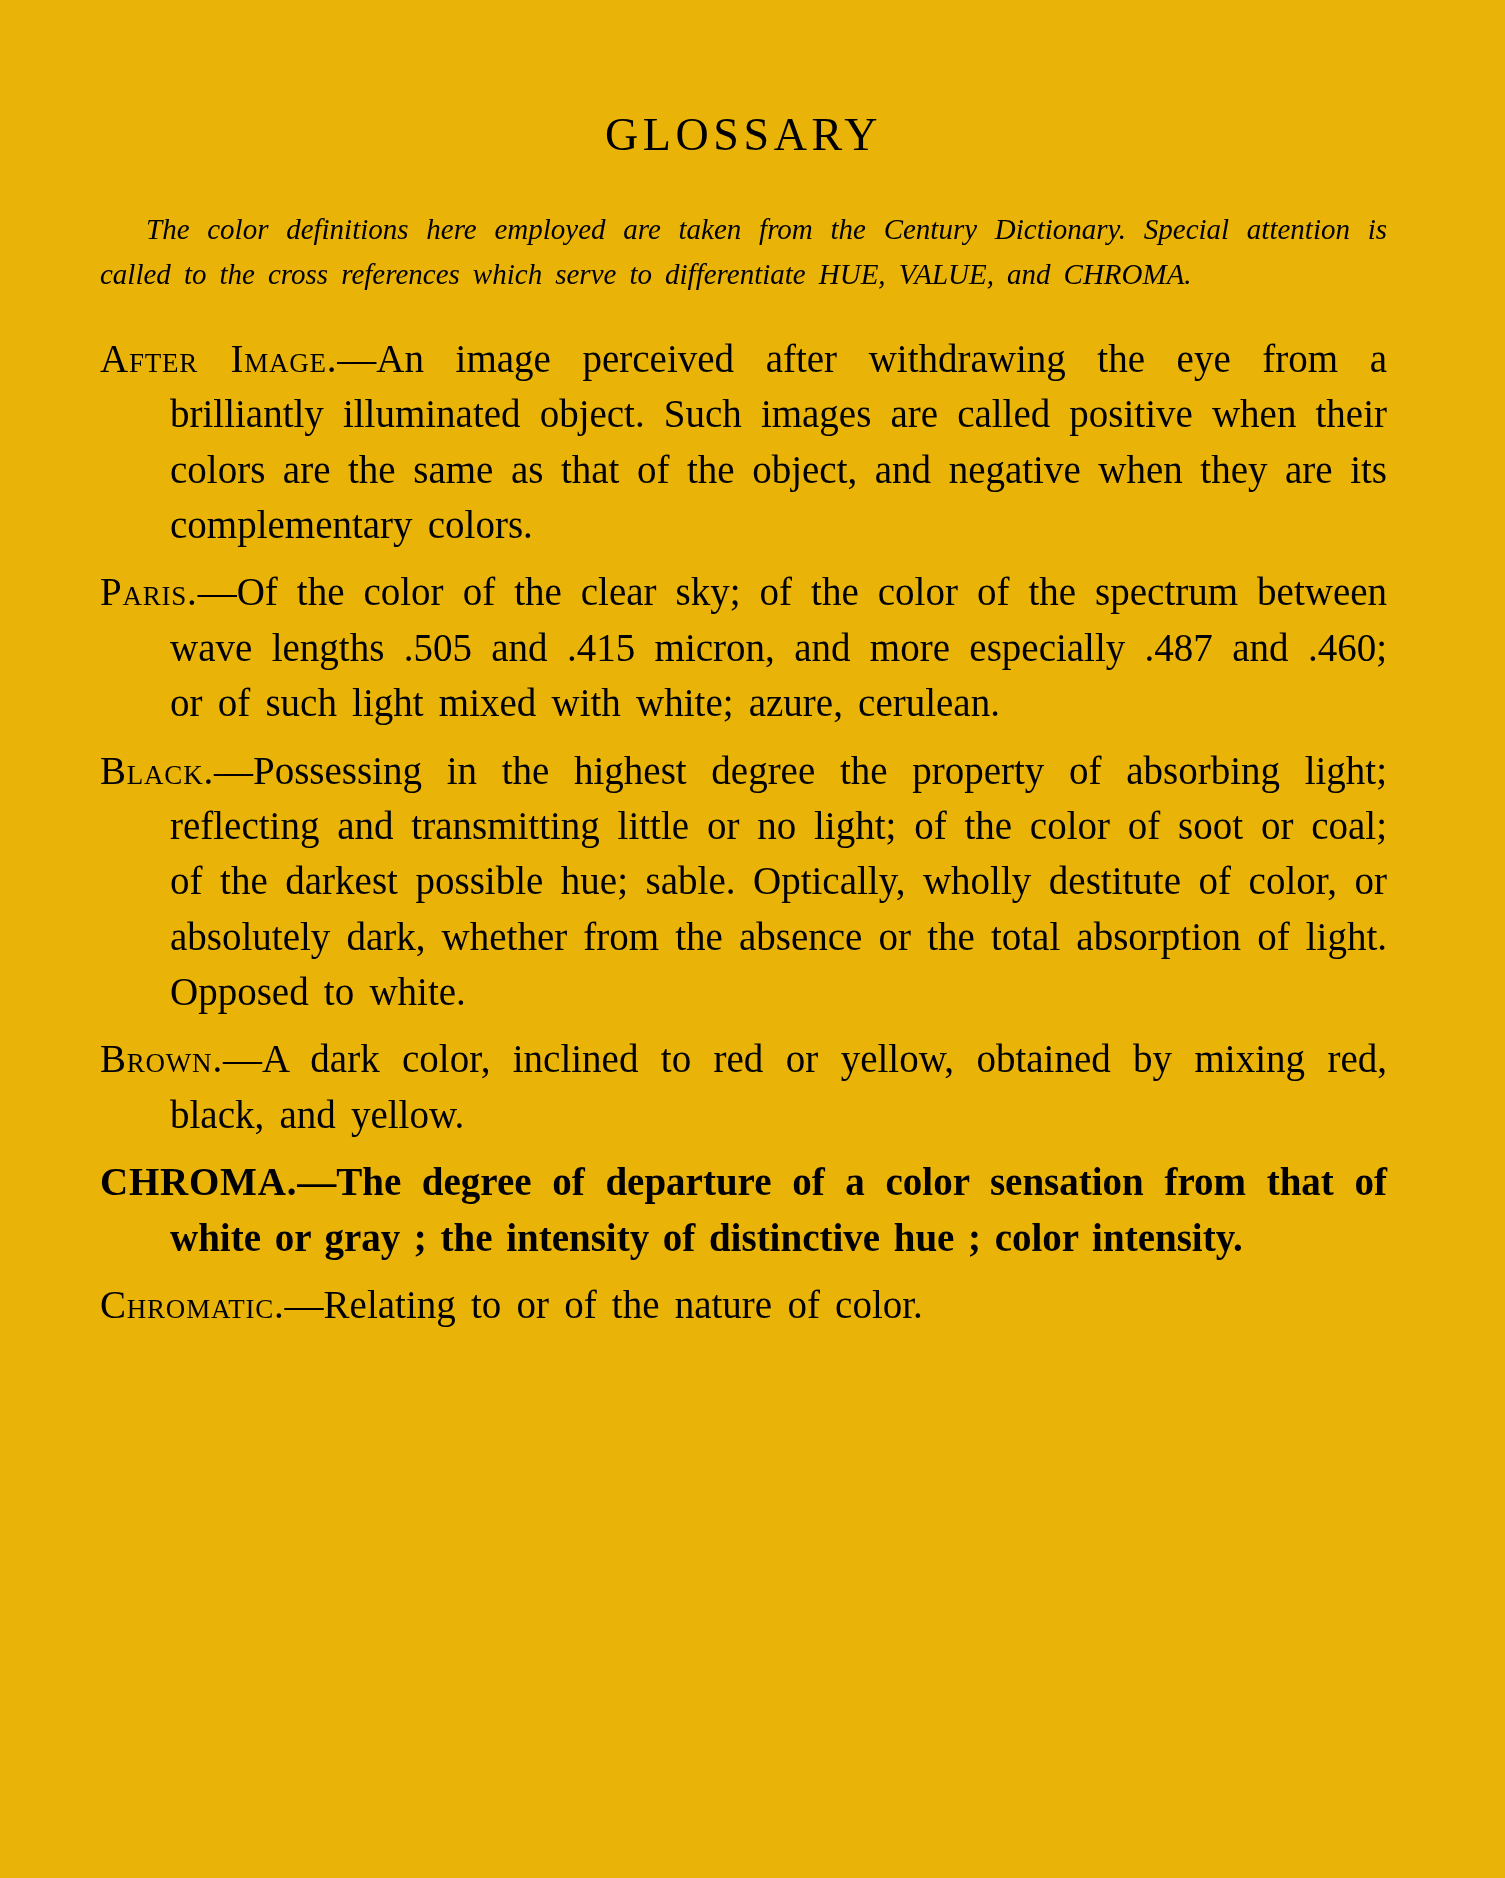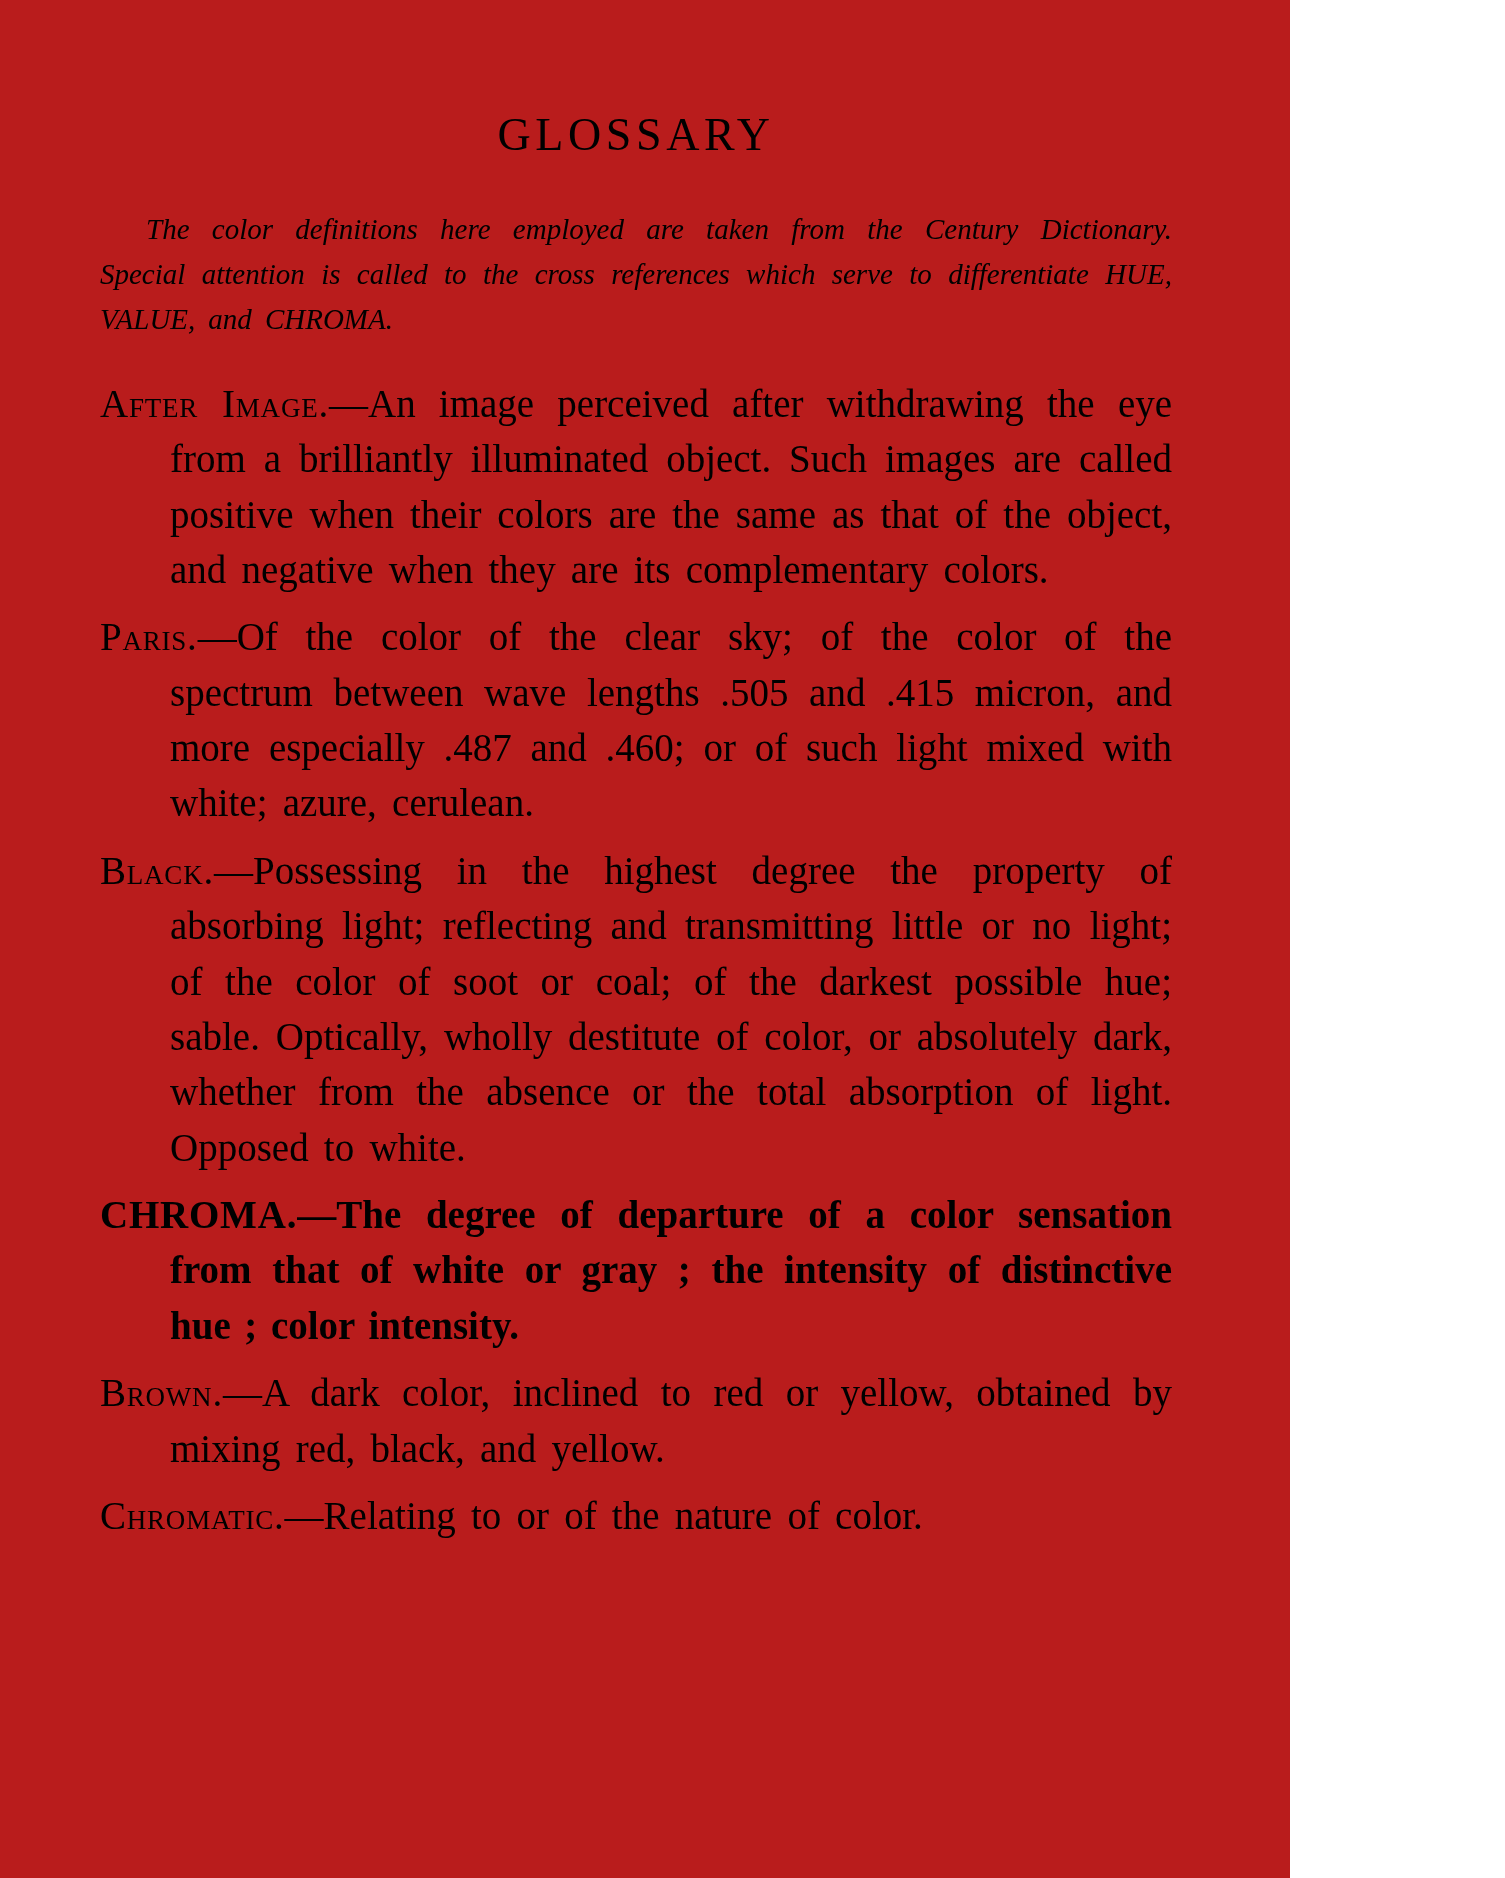--- a/index.html
+++ b/index.html
@@ -1,21 +1,21 @@
 <!DOCTYPE html>
 <html><head>
 <meta charset="utf-8">
 <style>
   html, body { margin: 0; padding: 0; background: #ffffff; }
   .page {
     position: relative;
-    width: 1290px;
+    width: 1505px;
     height: 1878px;
     box-sizing: border-box;
-    background: #b91c1c;
+    background: #eab308;
     color: #000000;
     font-family: "Liberation Serif", serif;
     padding: 108px 118px 13px 100px;
     overflow: hidden;
   }
   .title {
     margin: 0;
     font-size: 46px;
     font-weight: 400;
     text-align: center;
@@ -62,22 +62,22 @@
   <p class="intro">The color definitions here employed are taken from the Century Dictionary. Special attention is called to the cross references which serve to differentiate HUE, VALUE, and CHROMA.</p>
 
   <div class="entries">
 
     <p class="entry"><span class="term">After Image.</span><span class="def">—An image perceived after withdrawing the eye from a brilliantly illuminated object. Such images are called positive when their colors are the same as that of the object, and negative when they are its complementary colors.</span></p>
 
     <p class="entry"><span class="term">Paris.</span><span class="def">—Of the color of the clear sky; of the color of the spectrum between wave lengths .505 and .415 micron, and more especially .487 and .460; or of such light mixed with white; azure, cerulean.</span></p>
 
     <p class="entry"><span class="term">Black.</span><span class="def">—Possessing in the highest degree the property of absorbing light; reflecting and transmitting little or no light; of the color of soot or coal; of the darkest possible hue; sable. Optically, wholly destitute of color, or absolutely dark, whether from the absence or the total absorption of light. Opposed to white.</span></p>
 
+    <p class="entry"><span class="term">Brown.</span><span class="def">—A dark color, inclined to red or yellow, obtained by mixing red, black, and yellow.</span></p>
+
     <p class="entry bold"><span class="term">CHROMA.</span><span class="def">—The degree of departure of a color sensation from that of white or gray ; the intensity of distinctive hue ; color intensity.</span></p>
-
-    <p class="entry"><span class="term">Brown.</span><span class="def">—A dark color, inclined to red or yellow, obtained by mixing red, black, and yellow.</span></p>
 
     <p class="entry"><span class="term">Chromatic.</span><span class="def">—Relating to or of the nature of color.</span></p>
 
 
   </div>
 
 </div>
 
 </body></html>

